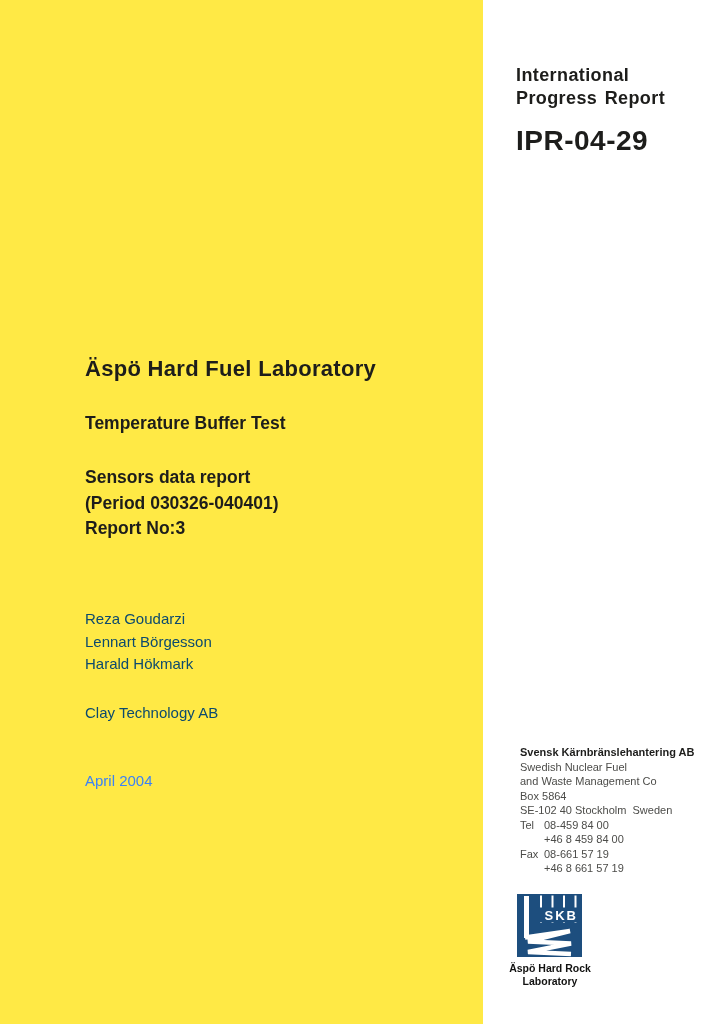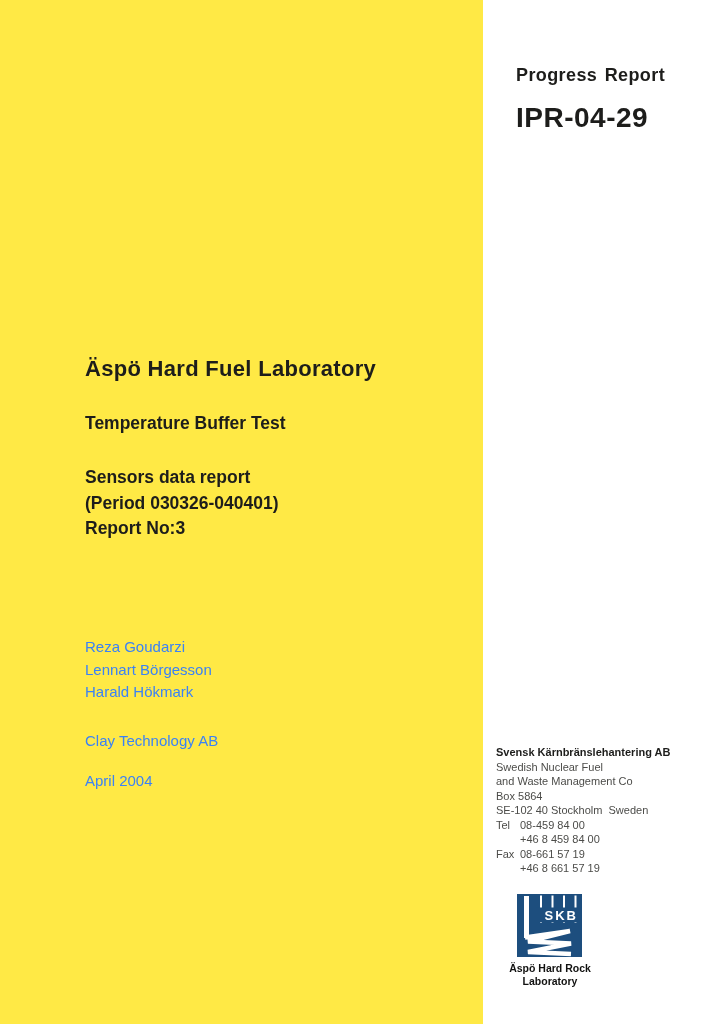--- a/index.html
+++ b/index.html
@@ -29,26 +29,26 @@
   .report-number {
     margin-top: 15px; font-size: 28px; font-weight: bold;
     letter-spacing: 0.5px; color: #1d1d1b;
   }
   
   .title-block { position: absolute; left: 85px; top: 354px; }
   .facility-title { font-size: 22px; font-weight: bold; line-height: 30px; letter-spacing: 0.3px; }
   .project-title { margin-top: 27px; font-size: 17.5px; font-weight: bold; line-height: 24px; }
   .report-title { margin-top: 30px; font-size: 17.5px; font-weight: bold; line-height: 25.5px; }
   
-  .authors-block { position: absolute; left: 85px; top: 636px; font-size: 15px; line-height: 22.5px; color: #3b82f6; }
+  .authors-block { position: absolute; left: 85px; top: 608px; font-size: 15px; line-height: 22.5px; color: #0c4a6e; }
   .affiliation { margin-top: 26px; }
   
   .report-date { position: absolute; left: 85px; top: 772px; font-size: 15px; color: #3b82f6; }
   
-  .publisher { position: absolute; left: 496px; top: 745px; font-size: 11px; line-height: 14.5px; color: #4c4c49; }
+  .publisher { position: absolute; left: 520px; top: 745px; font-size: 11px; line-height: 14.5px; color: #4c4c49; }
   .company-name { font-weight: bold; color: #1d1d1b; white-space: pre; }
   .addr-line { white-space: pre; }
   .contact-row { display: flex; white-space: pre; }
   .contact-label { width: 24px; flex: 0 0 24px; }
   
   .logo-wrap { position: absolute; left: 517px; top: 894px; width: 65px; height: 54px; }
   .skb-logo { display: block; width: 65px; height: 63px; }
   .logo-caption {
     position: absolute; left: 505px; top: 962px; width: 90px;
     text-align: center; font-size: 10.5px; font-weight: bold;
@@ -57,20 +57,21 @@
 </style>
 </head>
 <body>
 
 <div class="page">
 
   <div class="yellow-panel"></div>
 
   <header class="report-header">
     <div class="report-type">
+      <div>International</div>
       <div>Progress Report</div>
     </div>
     <div class="report-number">IPR-04-29</div>
   </header>
 
   <section class="title-block">
     <h1 class="facility-title">Äspö Hard Fuel Laboratory</h1>
     <h2 class="project-title">Temperature Buffer Test</h2>
     <div class="report-title">
       <div>Sensors data report</div>

